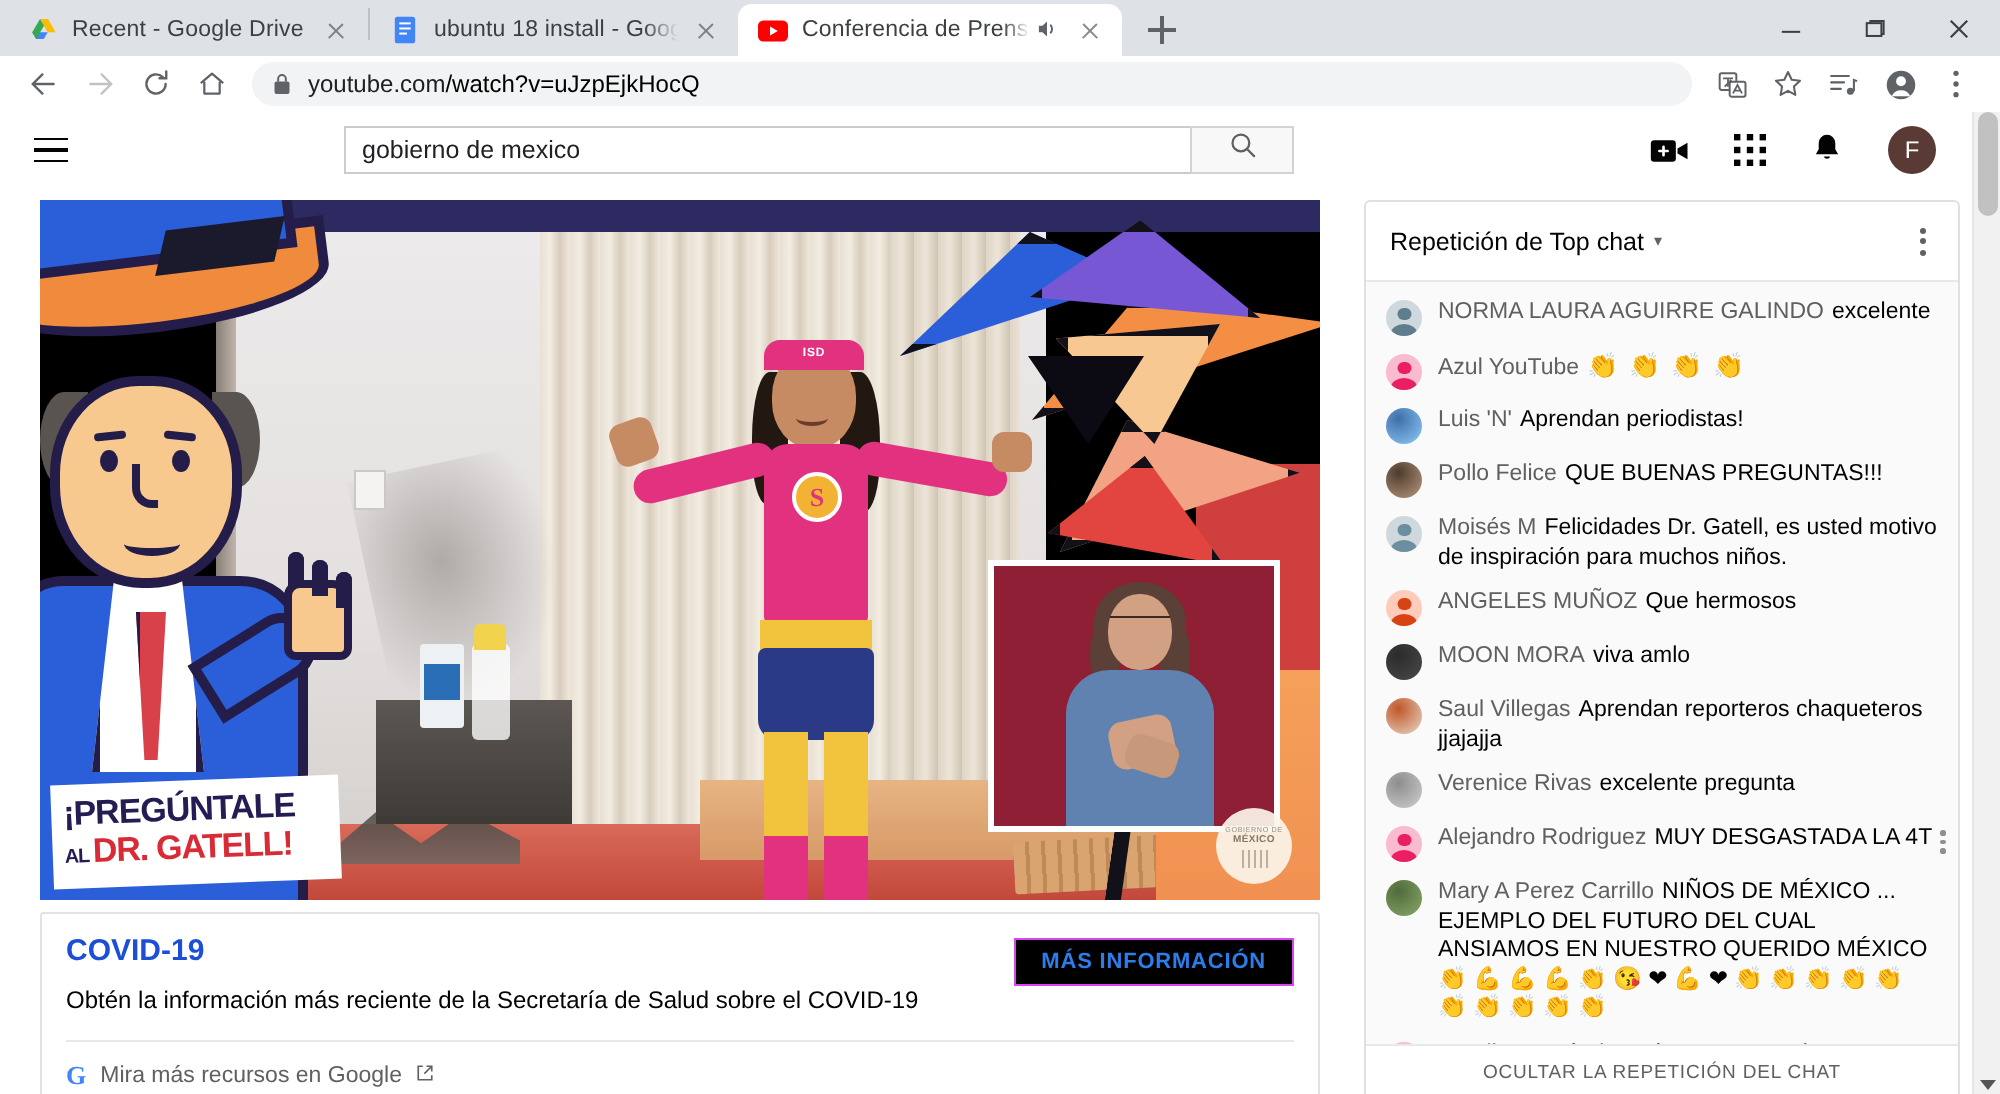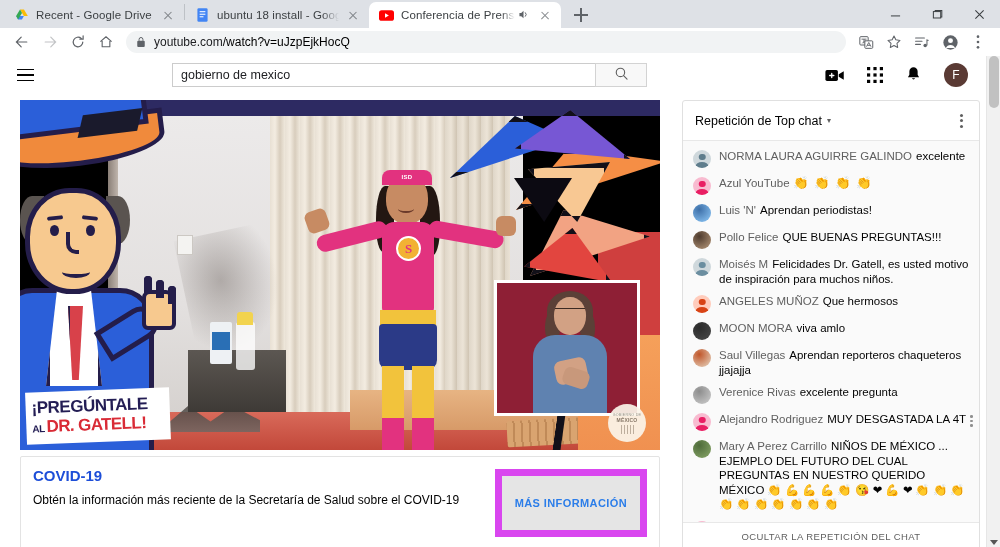--- a/index.html
+++ b/index.html
@@ -394,23 +394,23 @@
   
   .covid {
     width: 640px; margin-top: 6px; border:1px solid #e3e3e3; border-radius:2px;
     padding: 10px 12px 0 12px; background:#fff;
   }
   .covid-row { display:flex; align-items:flex-start; }
   .covid-left { flex:1; }
   .covid-title { font-size:15px; font-weight:bold; color:#1d4ed8; margin-bottom:9px;}
   .covid-desc { font-size:12px; color:#030303; }
   .covid-btn {
-    border:7px solid #d946ef; color:#2b7de9; background:#e5e5e5;
+    border:1px solid #d946ef; color:#2b7de9; background:#000000;
     font-size:11px; font-weight:bold; letter-spacing:.4px;
-    padding: 21px 13px; margin-top:2px; white-space:nowrap;
+    padding: 5px 13px; margin-top:2px; white-space:nowrap;
   }
   .covid-sep { height:1px; background:#e8e8e8; margin: 13px 0 0 0;}
   .covid-foot {
     display:flex; align-items:center; gap:7px; padding: 9px 0 10px 0;
     font-size:11.5px; color:#606060;
   }
   .gicon { font-size:13px; font-weight:bold; color:#4285f4; font-family:"Liberation Serif",serif;}
 
   
   .chat {
@@ -849,21 +849,21 @@
               </div>
               <div class="msg-txt"><span class="msg-author">Alejandro Rodriguez</span><span>MUY DESGASTADA LA 4T</span></div>
               <span class="msg-kebab">
                 <i></i>
                 <i></i>
                 <i></i>
               </span>
             </div>
             <div class="msg">
               <div class="msg-av" style="background: radial-gradient(circle at 35% 30%, rgb(78, 107, 58), rgb(138, 168, 106));"></div>
-              <div class="msg-txt"><span class="msg-author">Mary A Perez Carrillo</span><span>NIÑOS DE MÉXICO ... EJEMPLO DEL FUTURO DEL CUAL PREGUNTAS EN NUESTRO QUERIDO MÉXICO 👏 💪 💪 💪 👏 😘 ❤ 💪 ❤ 👏 👏 👏 👏 👏 👏 👏 👏 👏 👏</span></div>
+              <div class="msg-txt"><span class="msg-author">Mary A Perez Carrillo</span><span>NIÑOS DE MÉXICO ... EJEMPLO DEL FUTURO DEL CUAL ANSIAMOS EN NUESTRO QUERIDO MÉXICO 👏 💪 💪 💪 👏 😘 ❤ 💪 ❤ 👏 👏 👏 👏 👏 👏 👏 👏 👏 👏</span></div>
             </div>
             <div class="msg">
               <div class="msg-av" style="background: rgb(248, 187, 208);"></div>
               <div class="msg-txt"><span class="msg-author">Aurelio Hernández</span><span>mi respeto para los pequeños , no cómo los periodistas de quinta , qué hacen preguntas estúpidas</span></div>
             </div>
           </div>
 
         <div class="chat-foot">
           <span>OCULTAR LA REPETICIÓN DEL CHAT</span>
         </div>

